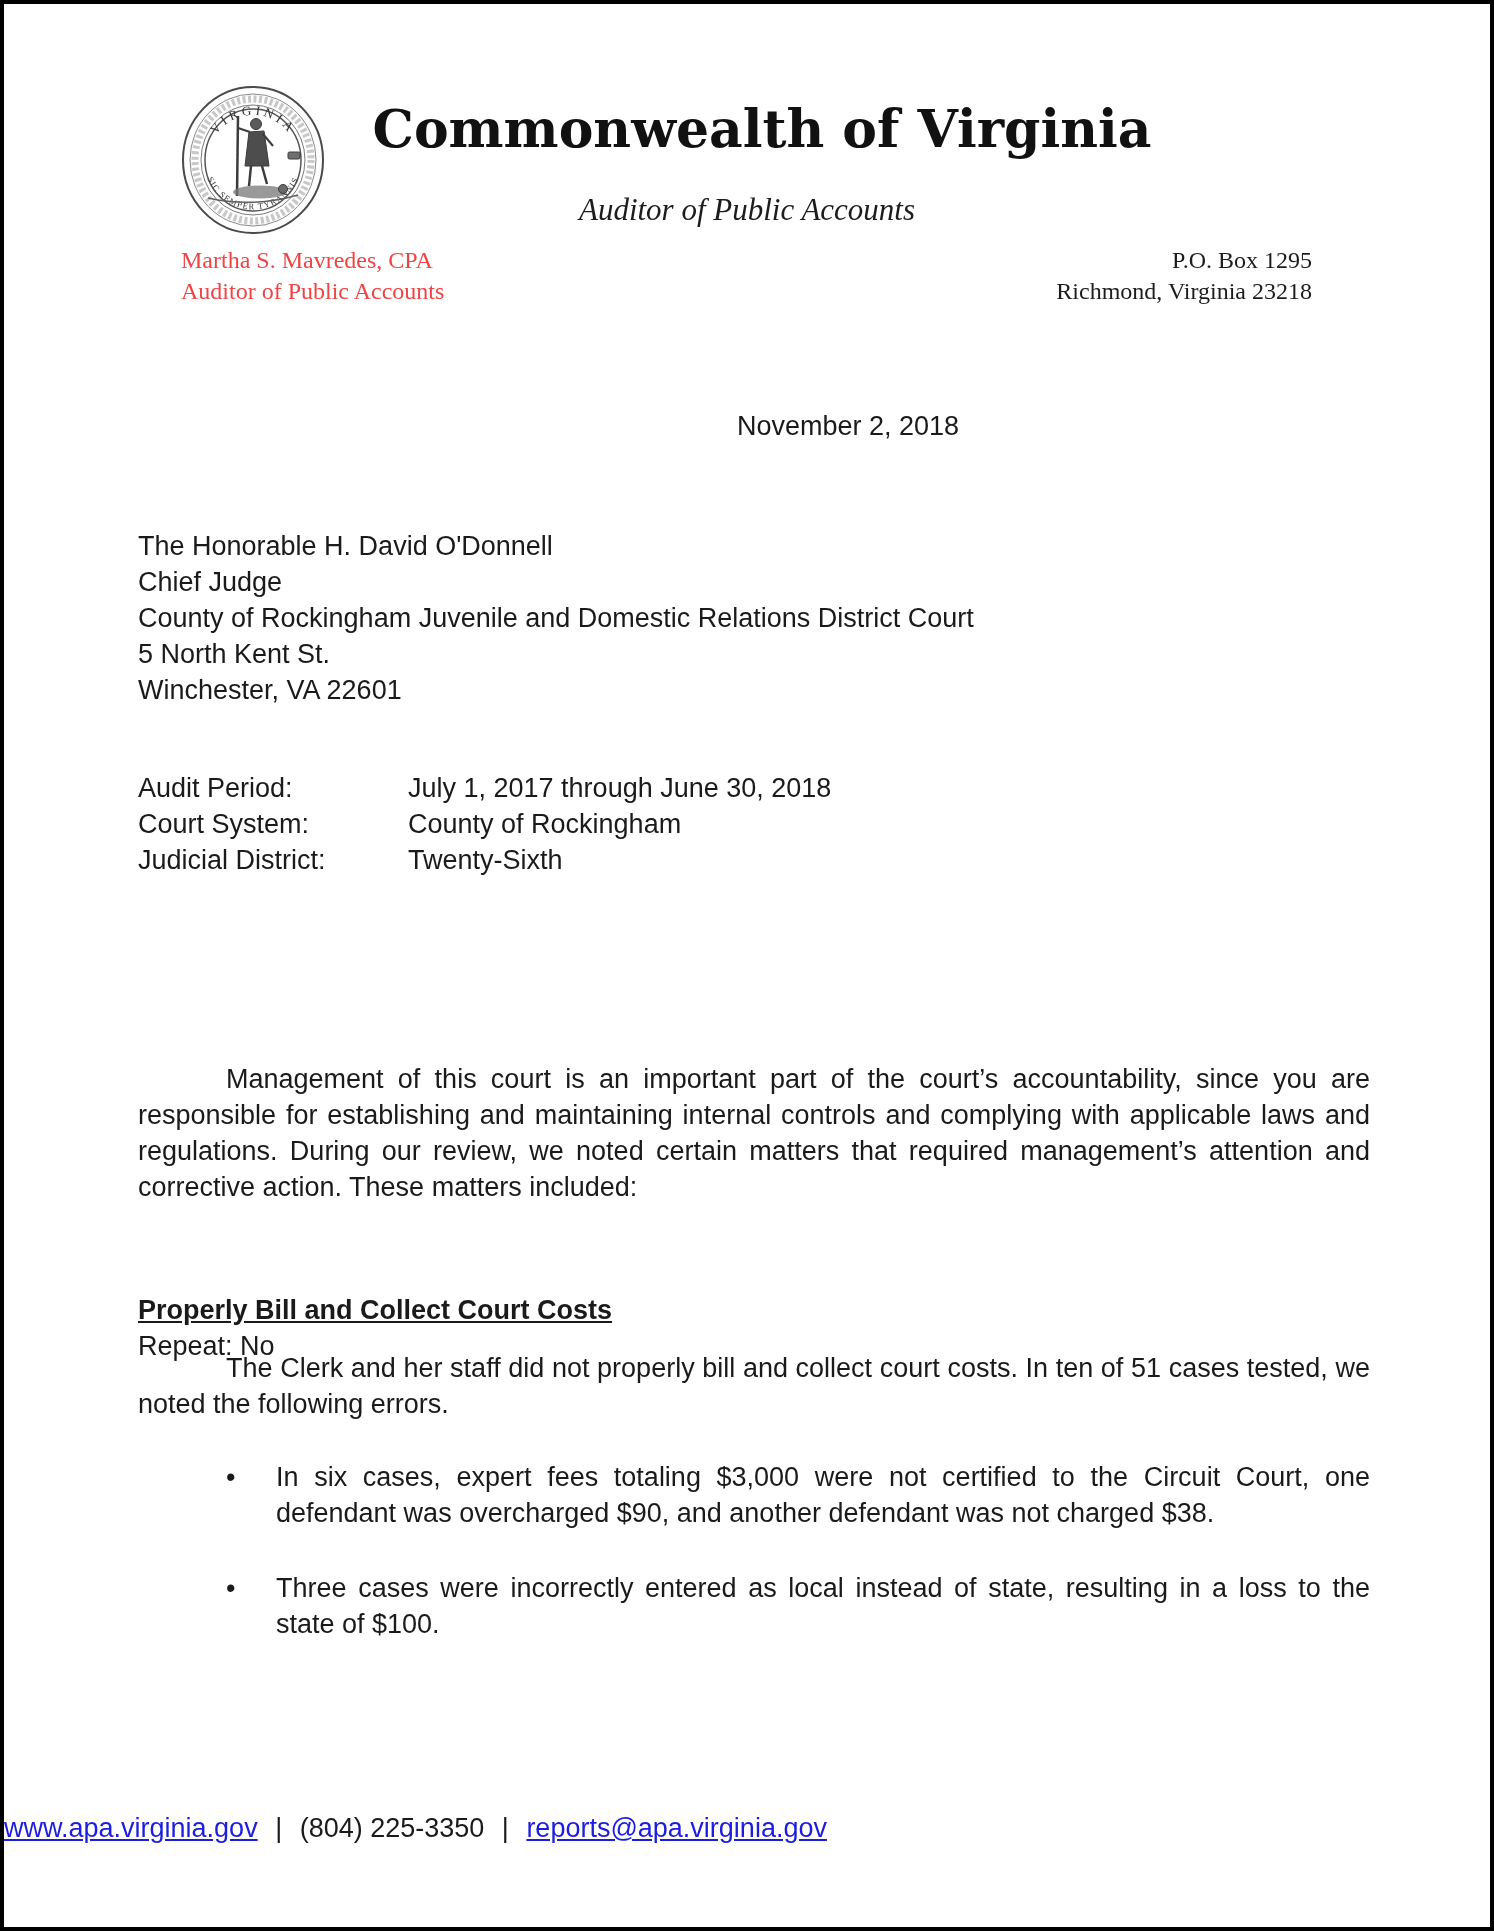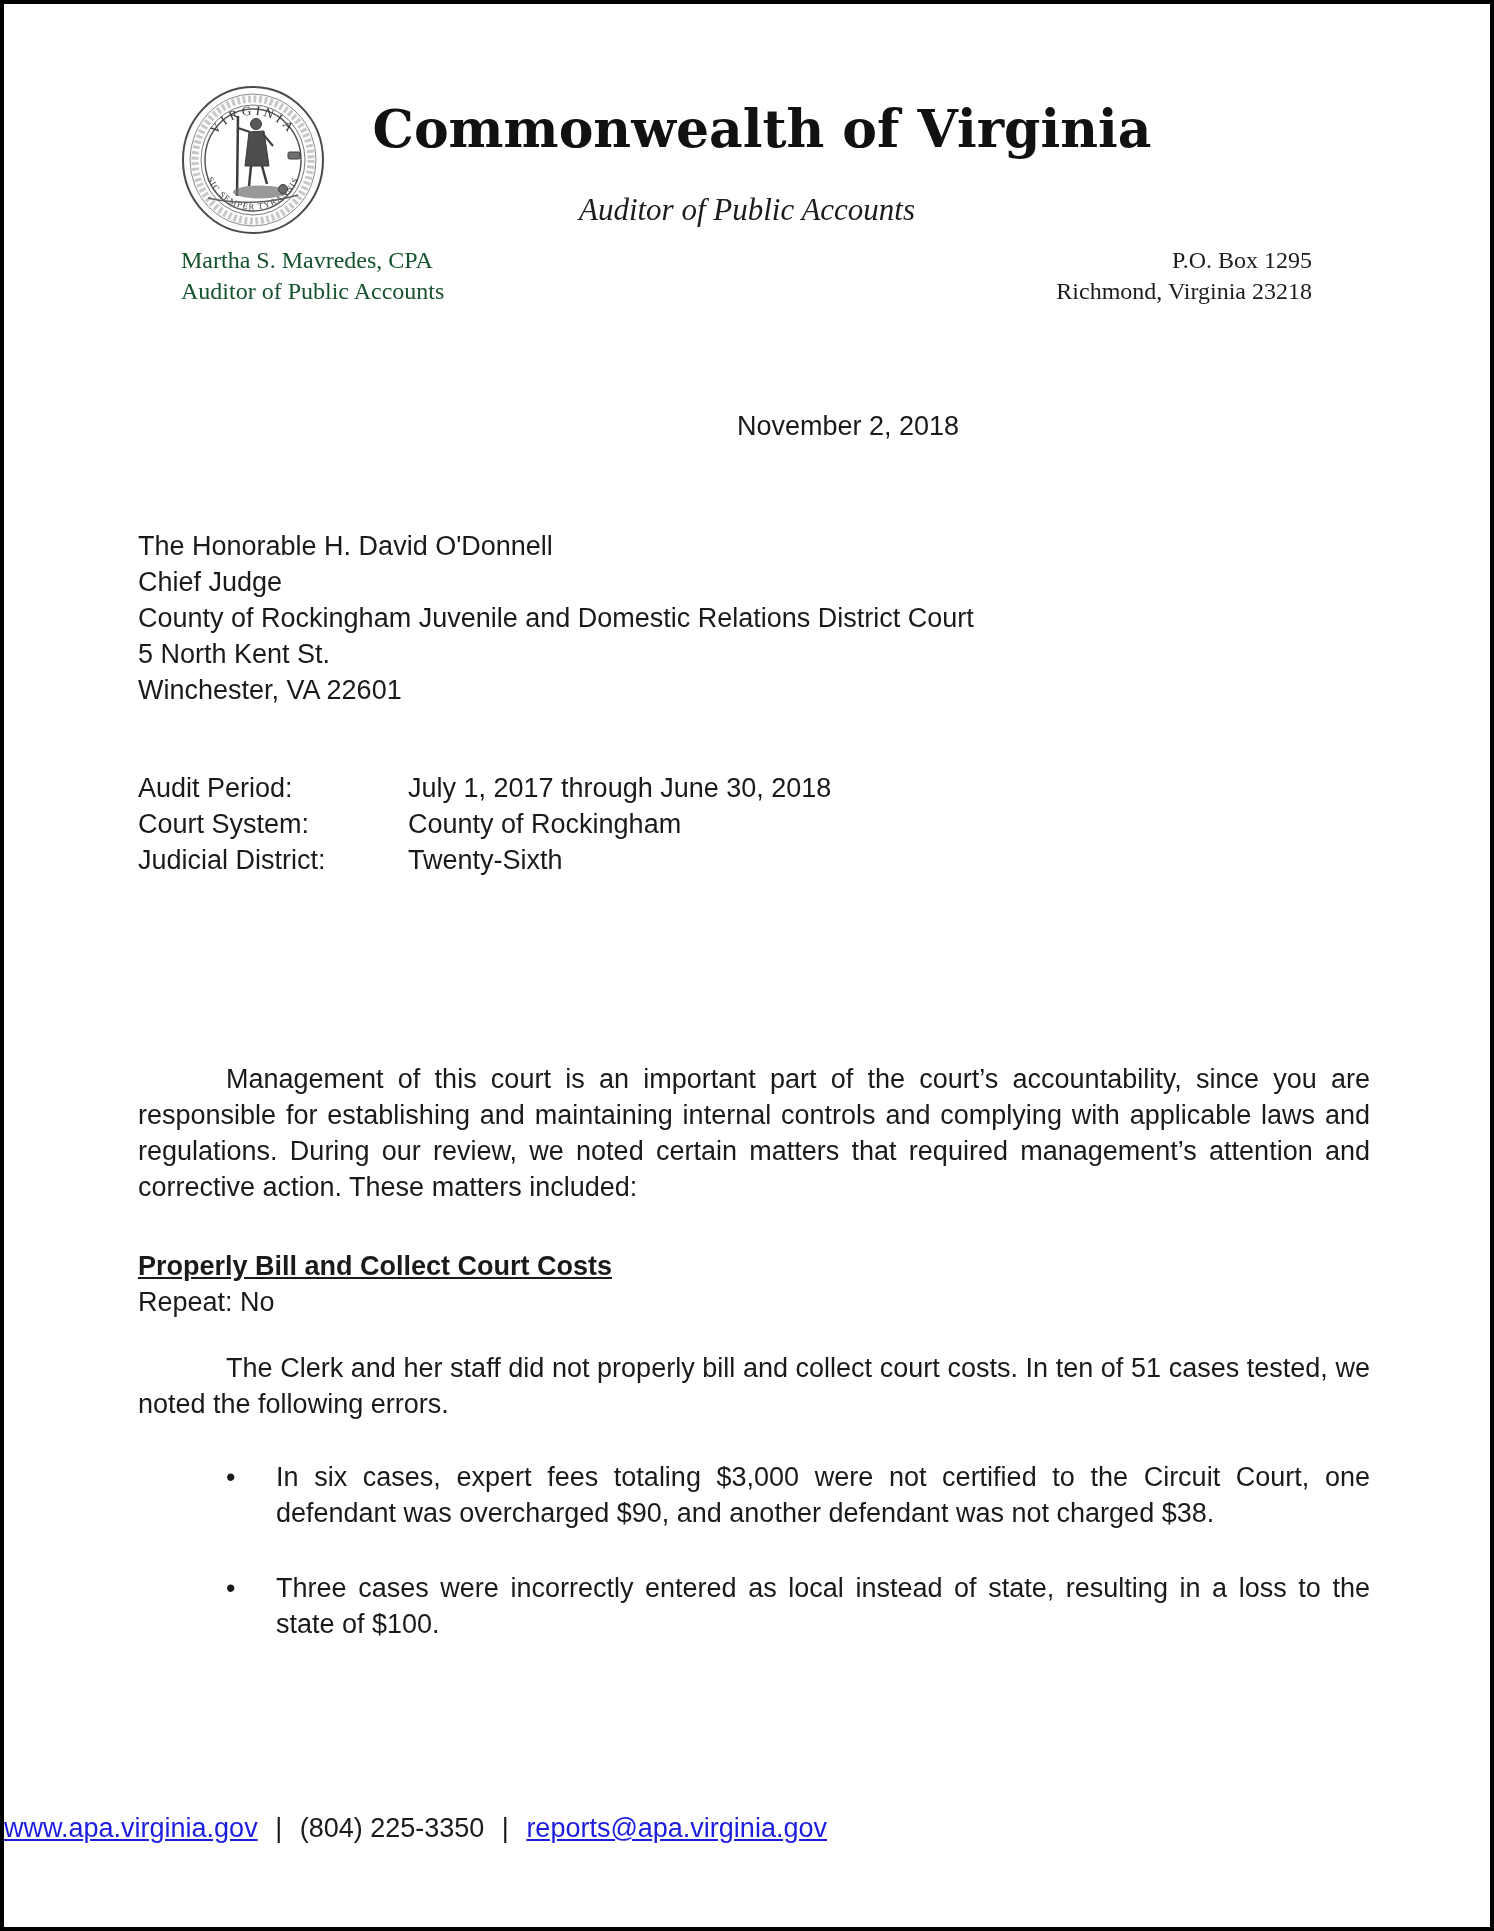--- a/index.html
+++ b/index.html
@@ -31,42 +31,42 @@
     text-align:center;
     font-family:"Liberation Serif", serif;
     font-style:italic;
     font-size:31px;
     color:#1c1c1c;
   }
   .lh-official {
     position:absolute; left:177px; top:241px;
     font-family:"Liberation Serif", serif;
     font-size:24px; line-height:31px;
-    color:#14532d;
+    color:#ef4444;
   }
   .lh-addr {
     position:absolute; right:178px; top:241px;
     text-align:right;
     font-family:"Liberation Serif", serif;
     font-size:24px; line-height:31px;
     color:#1c1c1c;
   }
   
   .content-block {
     position:absolute; left:134px; width:1232px;
     font-size:27px; line-height:36px;
   }
   .date-line { position:absolute; left:733px; top:404px; font-size:27px; line-height:36px; }
   .recipient { top:524px; }
   .audit-info { top:766px; }
   .audit-row { display:grid; grid-template-columns:270px 1fr; }
   .para { text-align:justify; text-indent:88px; }
   .para1 { top:947px; }
   .para2 { top:1057px; }
-  .finding-head { top:1244px; }
+  .finding-head { top:1288px; }
   .finding-title { font-weight:bold; text-decoration:underline; }
   .para3 { top:1346px; }
   .bullet-item { display:flex; }
   .bullet1 { top:1455px; }
   .bullet2 { top:1566px; }
   .bullet-marker { width:50px; margin-left:88px; flex:none; }
   .bullet-text { flex:1; text-align:justify; }
   
   .footer {
     position:absolute; left:0; right:0; top:1806px;

